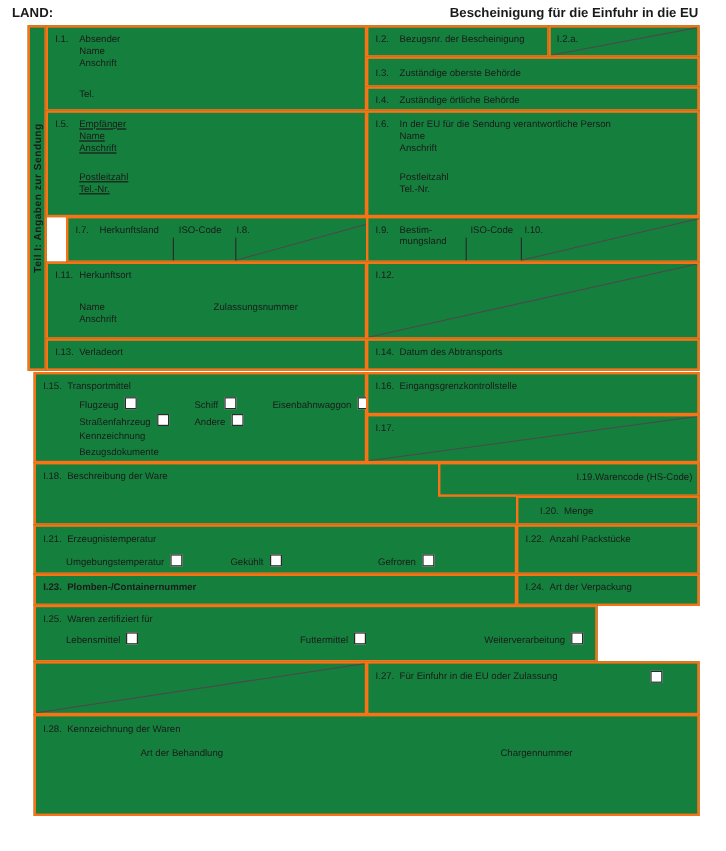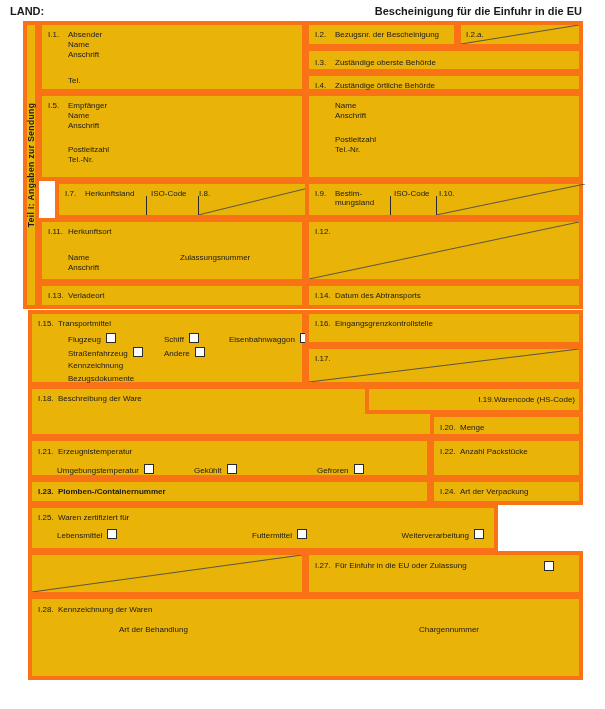--- a/index.html
+++ b/index.html
@@ -2,21 +2,21 @@
 <html><head>
 <meta charset="utf-8">
 <style>
   html,body{margin:0;padding:0;}
   body{
     width:605px;height:709px;background:#ffffff;position:relative;
     font-family:"Liberation Sans","DejaVu Sans",sans-serif;
     font-size:8px;color:#1a1a1a;overflow:hidden;
   }
   .hdr{position:absolute;top:5px;font-weight:bold;font-size:11px;white-space:nowrap;}
-  .cell{position:absolute;border:4px solid #f97316;box-sizing:border-box;background:#eab308;}
+  .cell{position:absolute;border:2px solid #f97316;box-sizing:border-box;background:#15803d;}
   .pad{padding:5px 4px 0 6px;line-height:10px;}
   .no{display:inline-block;width:20px;white-space:nowrap;}
   .ind{margin-left:20px;}
   .gap16{margin-top:16px;}
   .gap14{margin-top:14px;}
   .abs{position:absolute;white-space:nowrap;line-height:9px;}
   .cb{display:inline-block;width:8px;height:8px;border:1px solid #2b2b2b;background:#fff;vertical-align:-1px;margin-left:5px;}
   .tick{position:absolute;bottom:0;width:1px;height:19px;background:#2b2b2b;}
   .diag{position:absolute;pointer-events:none;}
   .strip{display:flex;align-items:center;justify-content:center;overflow:visible;}
@@ -53,32 +53,33 @@
 </div>
 
 <div class="cell" style="left:305px;top:47px;width:278px;height:26px;">
   <div class="pad" style="padding-top:7px;"><span class="no">I.3.</span><span>Zuständige oberste Behörde</span></div>
 </div>
 
 <div class="cell" style="left:305px;top:72px;width:278px;height:21px;">
   <div class="pad"><span class="no">I.4.</span><span>Zuständige örtliche Behörde</span></div>
 </div>
 
-<div class="cell" style="left:38px;top:92px;width:268px;height:89px;">
+<div class="cell" style="left:38px;top:92px;width:268px;height:89px;text-decoration:underline;">
   <div class="pad">
     <div><span class="no">I.5.</span><span>Empfänger</span></div>
     <div class="ind">Name</div>
     <div class="ind">Anschrift</div>
     <div class="ind gap14">Postleitzahl</div>
     <div class="ind">Tel.-Nr.</div>
   </div>
 </div>
 
 <div class="cell" style="left:305px;top:92px;width:278px;height:89px;">
   <div class="pad">
+    <div><span class="no">I.6.</span><span>In der EU für die Sendung verantwortliche Person</span></div>
     <div class="ind">Name</div>
     <div class="ind">Anschrift</div>
     <div class="ind gap14">Postleitzahl</div>
     <div class="ind">Tel.-Nr.</div>
   </div>
 </div>
 
 <div class="cell" style="left:38px;top:180px;width:268px;height:39px;margin-left:17px;">
   <span class="abs" style="left:6px;top:5px;"><span class="no">I.7.</span><span>Herkunftsland</span></span>
   <span class="abs" style="left:92px;top:5px;">ISO-Code</span>
@@ -148,21 +149,21 @@
 </div>
 
 <div class="cell" style="left:28px;top:385px;width:555px;height:53px;">
   <div class="pad"><span class="no">I.18.</span><span>Beschreibung der Ware</span></div>
 </div>
 
 <div class="cell" style="left:365px;top:385px;width:218px;height:29px;text-align:right;">
   <div class="pad" style="padding-top:6px;"><span class="no">I.19.</span><span>Warencode (HS-Code)</span></div>
 </div>
 
-<div class="cell" style="left:430px;top:413px;width:153px;height:25px;">
+<div class="cell" style="left:430px;top:413px;width:153px;height:25px;padding-left:12px;">
   <div class="pad" style="padding-top:6px;"><span class="no">I.20.</span><span>Menge</span></div>
 </div>
 
 <div class="cell" style="left:28px;top:437px;width:403px;height:42px;">
   <div class="pad" style="padding-top:6px;"><span class="no">I.21.</span><span>Erzeugnistemperatur</span></div>
   <span class="abs" style="left:25px;top:23px;"><span>Umgebungstemperatur</span><span class="cb"></span></span>
   <span class="abs" style="left:162px;top:23px;"><span>Gekühlt</span><span class="cb"></span></span>
   <span class="abs" style="left:285px;top:23px;"><span>Gefroren</span><span class="cb"></span></span>
 </div>
 

